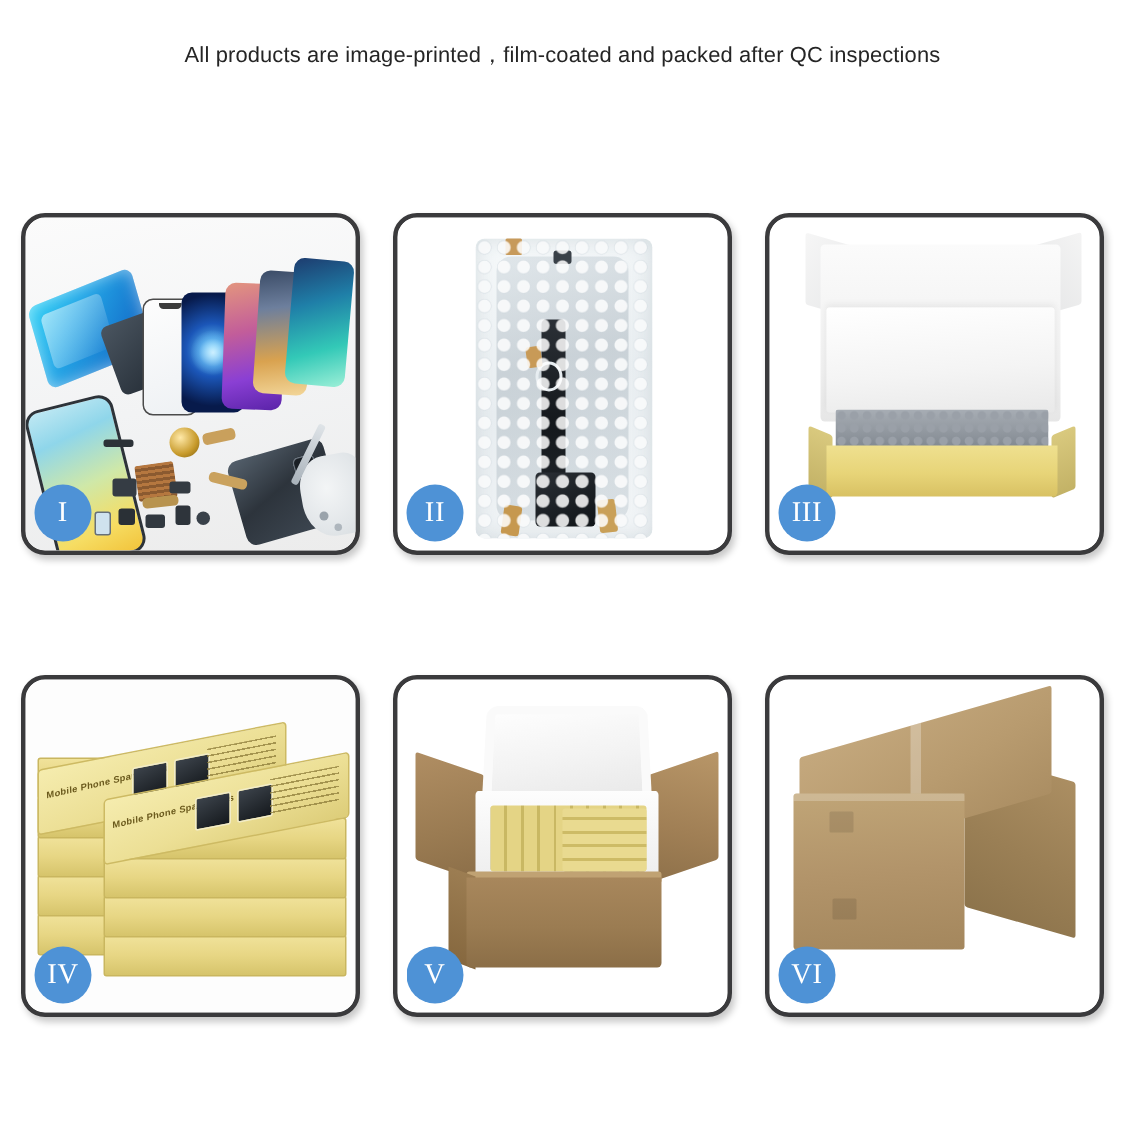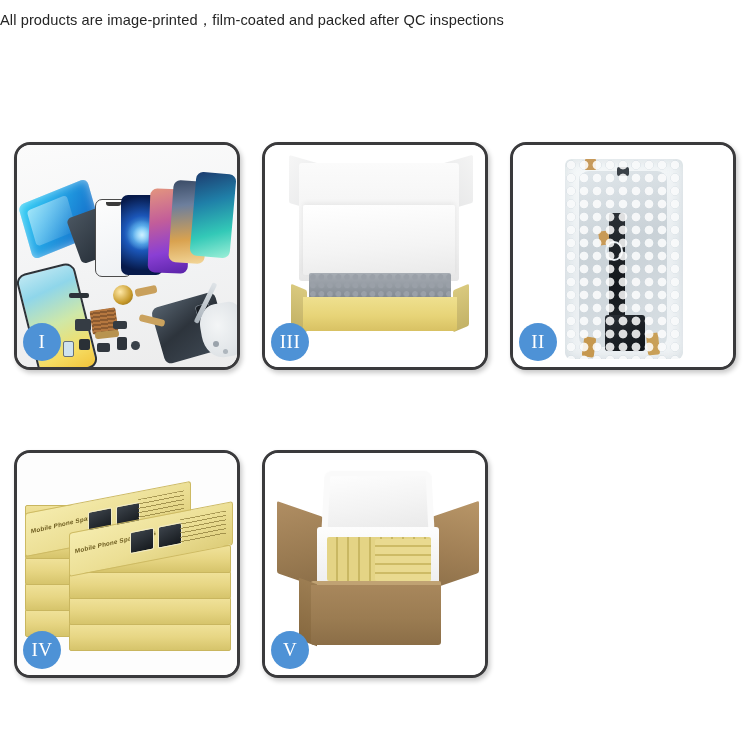--- a/index.html
+++ b/index.html
@@ -23,26 +23,26 @@
     font-size: 37px;
     font-weight: 700;
     letter-spacing: 1.1px;
     color: #151515;
     margin: 0;
     padding-top: 42px;
     line-height: 1.05;
     white-space: nowrap;
   }
   #page-subtitle {
-    text-align: left;
+    text-align: center;
     font-family: "Liberation Sans", sans-serif;
     font-size: 14.6px;
     font-weight: 400;
     color: #252525;
-    margin: 0;
+    margin: 16px;
     padding-top: 11px;
     letter-spacing: 0.1px;
     white-space: nowrap;
   }
 
   
   #process-grid {
     position: absolute;
     left: 14px;
     top: 142px;
@@ -427,53 +427,53 @@
       <div class="ph p1-hand"></div>
       <div class="ph p1-tweez"></div>
       <div class="ph p1-screw1"></div>
       <div class="ph p1-screw2"></div>
     </div>
     <div class="badge">I</div>
   </div>
 
   <div class="panel">
     <div class="panel-photo">
-      <div class="ph p3-bg"></div>
-      <div class="ph p3-lidflap-l"></div>
-      <div class="ph p3-lidflap-r"></div>
-      <div class="ph p3-foam-back"></div>
-      <div class="ph p3-foam-front"></div>
-      <div class="ph p3-bubble-strip"></div>
-      <div class="ph p3-box-left"></div>
-      <div class="ph p3-box-right"></div>
-      <div class="ph p3-box-front"></div>
-    </div>
-    <div class="badge">III</div>
-  </div>
-
-  <div class="panel">
-    <div class="panel-photo">
       <div class="ph p2-bg"></div>
       <div class="ph p2-bag"></div>
       <div class="ph p2-inner"></div>
       <div class="ph p2-flex"></div>
       <div class="ph p2-flex2"></div>
       <div class="ph p2-conn-top"></div>
       <div class="ph p2-ring"></div>
       <div class="ph p2-tape1"></div>
       <div class="ph p2-tape2"></div>
       <div class="ph p2-tape3"></div>
       <div class="ph p2-tape4"></div>
       <div class="ph p2-bubbles"></div>
     </div>
     <div class="badge">II</div>
   </div>
 
   <div class="panel">
     <div class="panel-photo">
+      <div class="ph p3-bg"></div>
+      <div class="ph p3-lidflap-l"></div>
+      <div class="ph p3-lidflap-r"></div>
+      <div class="ph p3-foam-back"></div>
+      <div class="ph p3-foam-front"></div>
+      <div class="ph p3-bubble-strip"></div>
+      <div class="ph p3-box-left"></div>
+      <div class="ph p3-box-right"></div>
+      <div class="ph p3-box-front"></div>
+    </div>
+    <div class="badge">III</div>
+  </div>
+
+  <div class="panel">
+    <div class="panel-photo">
       <div class="ph p4-bg"></div>
       <div class="ph p4-stack">
         <div class="boxlayer" style="left:0px;  top:130px;"></div>
         <div class="boxlayer" style="left:0px;  top:104px;"></div>
         <div class="boxlayer" style="left:0px;  top:78px;"></div>
         <div class="boxlayer" style="left:0px;  top:52px;"></div>
         <div class="boxlayer" style="left:0px;  top:26px;"></div>
 
         <div class="boxlayer" style="left:44px; top:144px; width:160px;"></div>
         <div class="boxlayer" style="left:44px; top:118px; width:160px;"></div>
@@ -507,14 +507,26 @@
       <div class="ph p5-foambody"></div>
       <div class="ph p5-contents"></div>
       <div class="ph p5-contents2"></div>
       <div class="ph p5-box-top-edge"></div>
       <div class="ph p5-box-left"></div>
       <div class="ph p5-box-front"></div>
     </div>
     <div class="badge">V</div>
   </div>
 
+  <div class="panel">
+    <div class="panel-photo">
+      <div class="ph p6-bg"></div>
+      <div class="ph p6-side"></div>
+      <div class="ph p6-top"></div>
+      <div class="ph p6-front"></div>
+      <div class="ph p6-tape-h"></div>
+      <div class="ph p6-tab1"></div>
+      <div class="ph p6-tab2"></div>
+    </div>
+    <div class="badge">VI</div>
+  </div>
 
 </div>
 
 </body></html>

